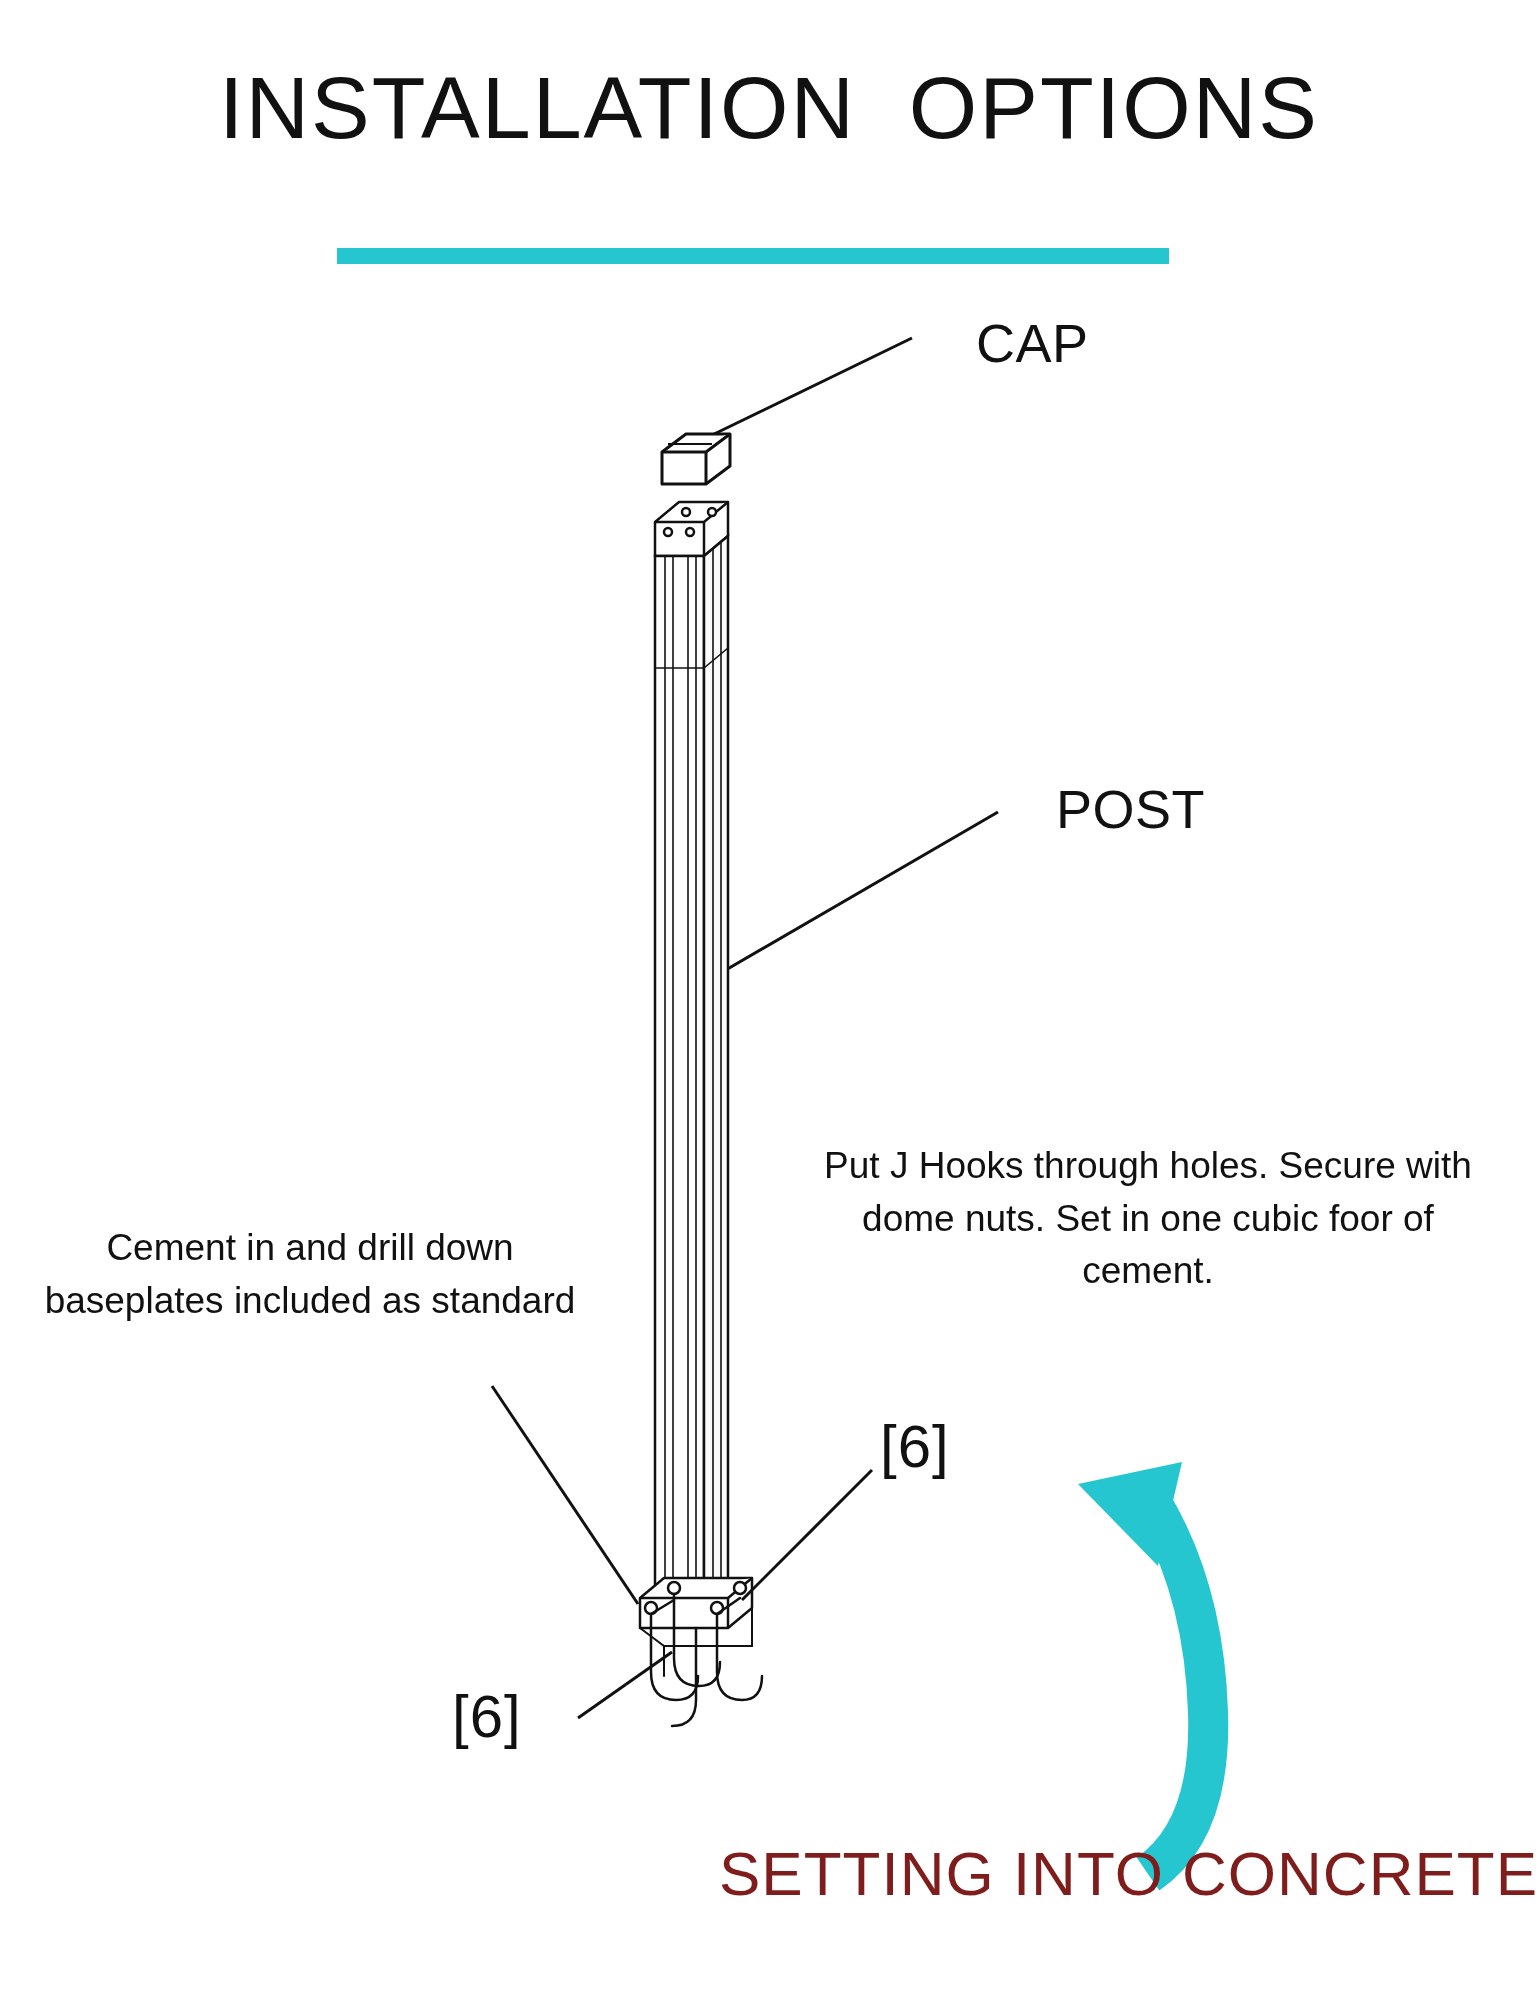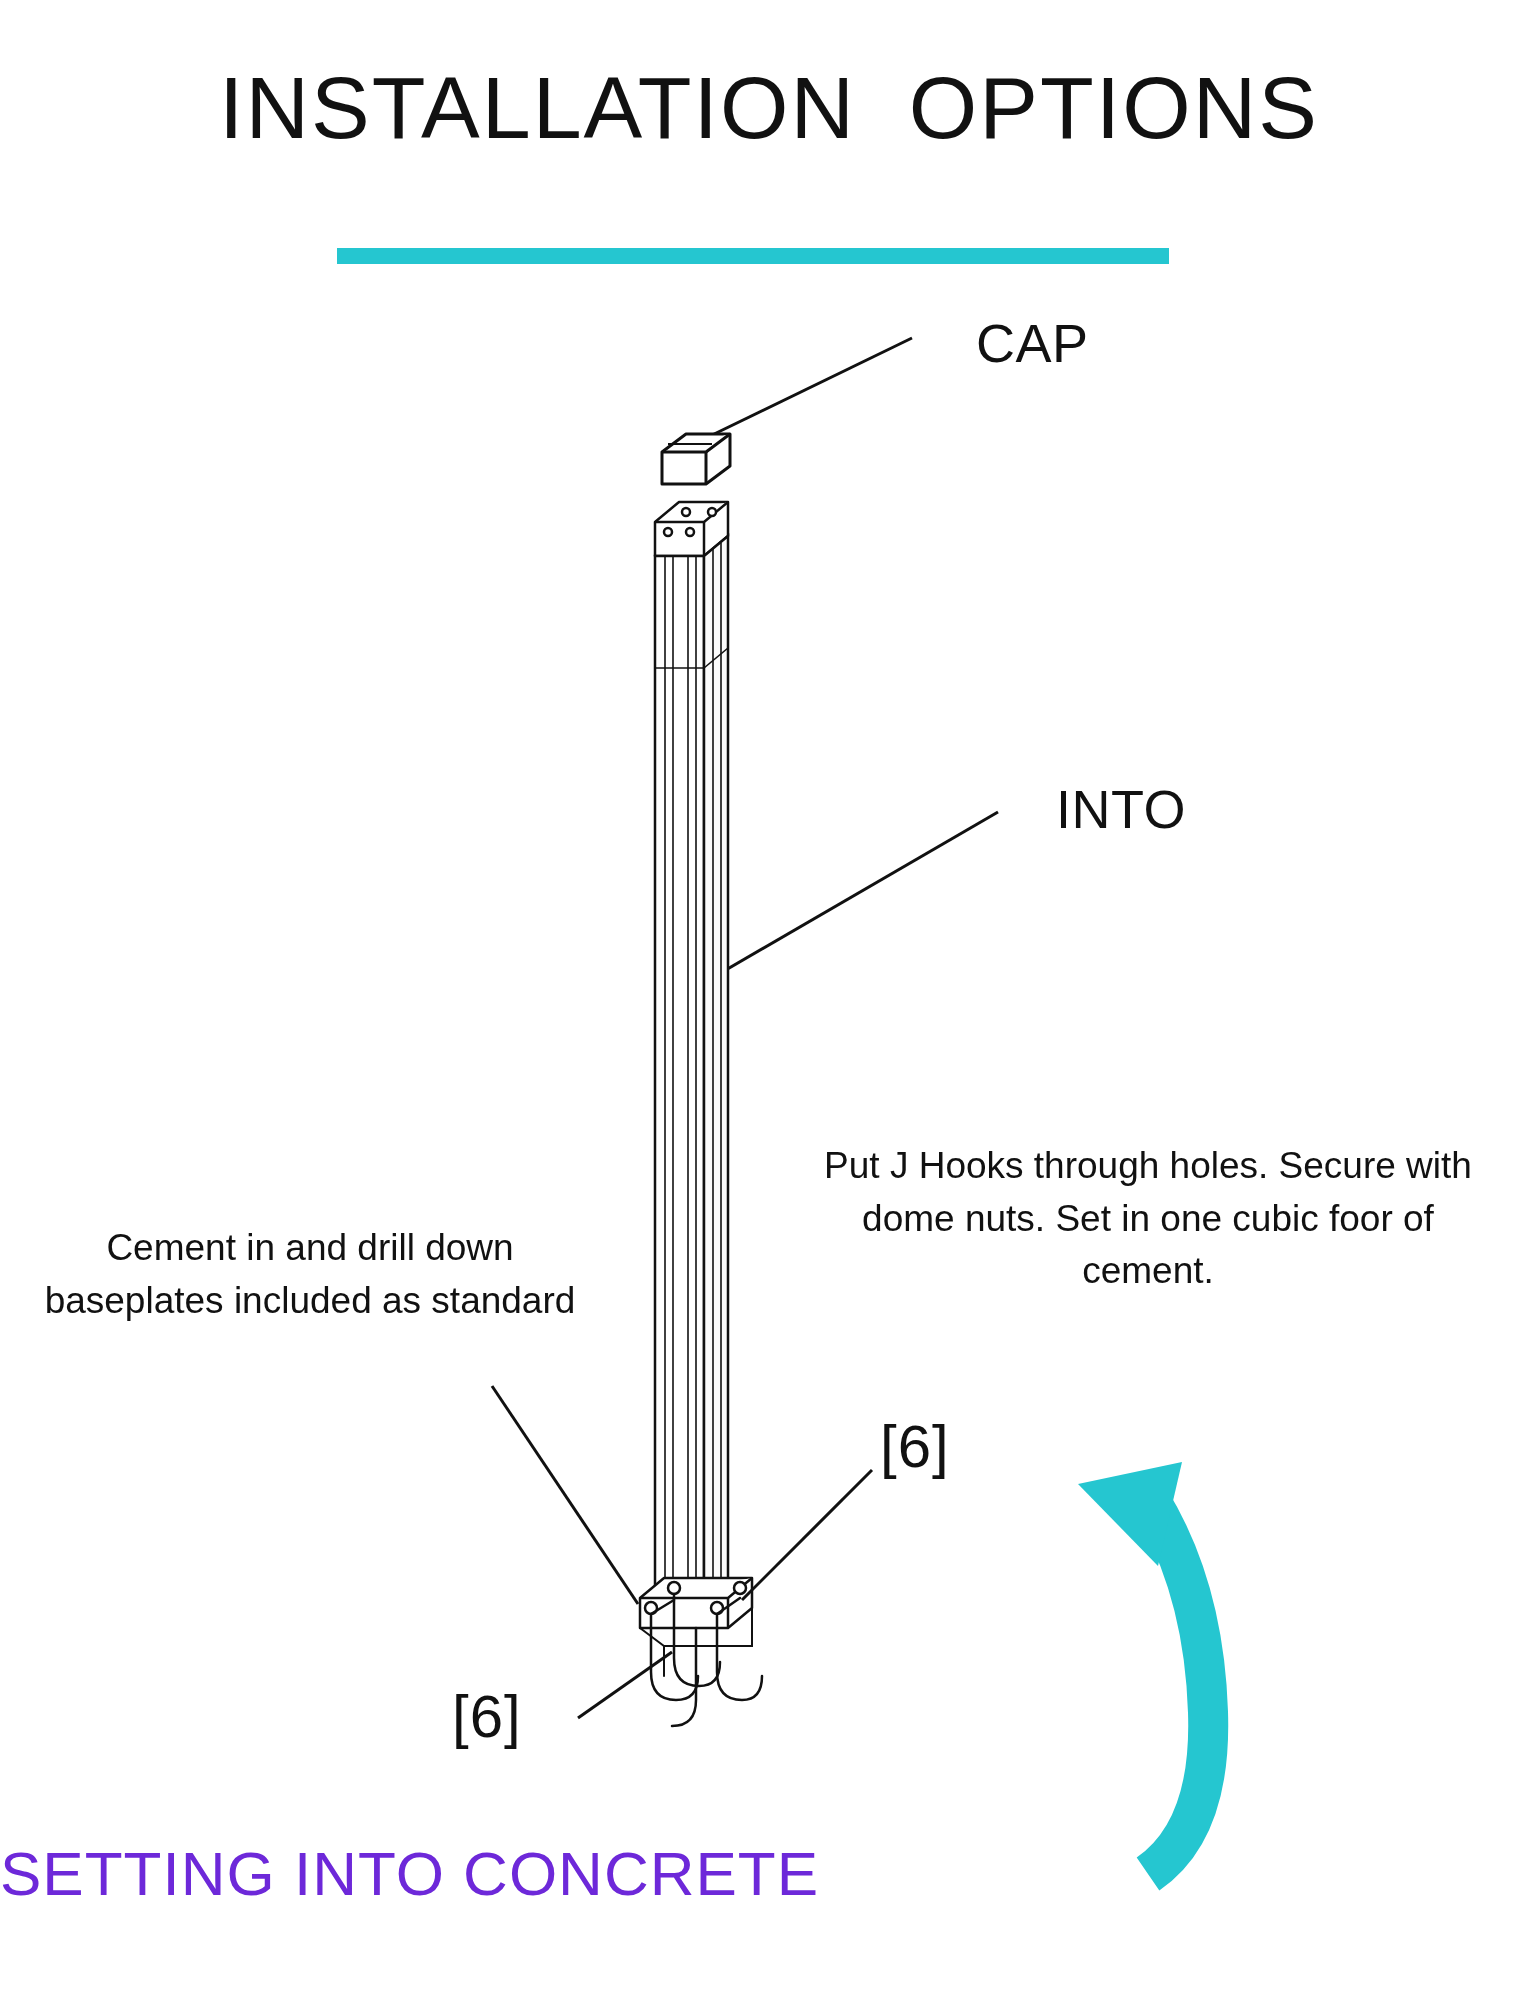--- a/index.html
+++ b/index.html
@@ -83,24 +83,24 @@
     letter-spacing: 1px;
   }
   .bracket-upper { top: 1412px; left: 880px; }
   .bracket-lower { top: 1682px; left: 452px; }
 
   .footer {
     position: absolute;
     top: 1838px;
     left: 0;
     width: 1538px;
-    text-align: left;
+    text-align: right;
     font-size: 62px;
     letter-spacing: 1px;
-    color: #6d28d9;
+    color: #7f1d1d;
     white-space: nowrap;
   }
 
   
   .drawing {
     position: absolute;
     top: 0;
     left: 0;
     width: 1538px;
     height: 2000px;
@@ -183,21 +183,21 @@
     <line x1="578" y1="1718" x2="672" y2="1652" stroke="#111" stroke-width="3"></line>
 
     <g fill="none" stroke="#25c6d0">
       <path d="M1148 1874 Q1212 1830 1208 1712 Q1204 1588 1150 1500" stroke-width="40" stroke-linecap="butt"></path>
       <path d="M1078 1484 L1182 1462 L1158 1566 Z" fill="#25c6d0" stroke="none"></path>
     </g>
 
   </svg>
 
   <div class="label label-cap">CAP</div>
-  <div class="label label-post">INTO</div>
+  <div class="label label-post">POST</div>
 
   <div class="note note-right">Put J Hooks through holes. Secure with dome nuts. Set in one cubic foor of cement.</div>
   <div class="note note-left">Cement in and drill down baseplates included as standard</div>
 
   <div class="bracket bracket-upper">[6]</div>
   <div class="bracket bracket-lower">[6]</div>
 
   <div class="footer">SETTING INTO CONCRETE</div>
 
 </div>

